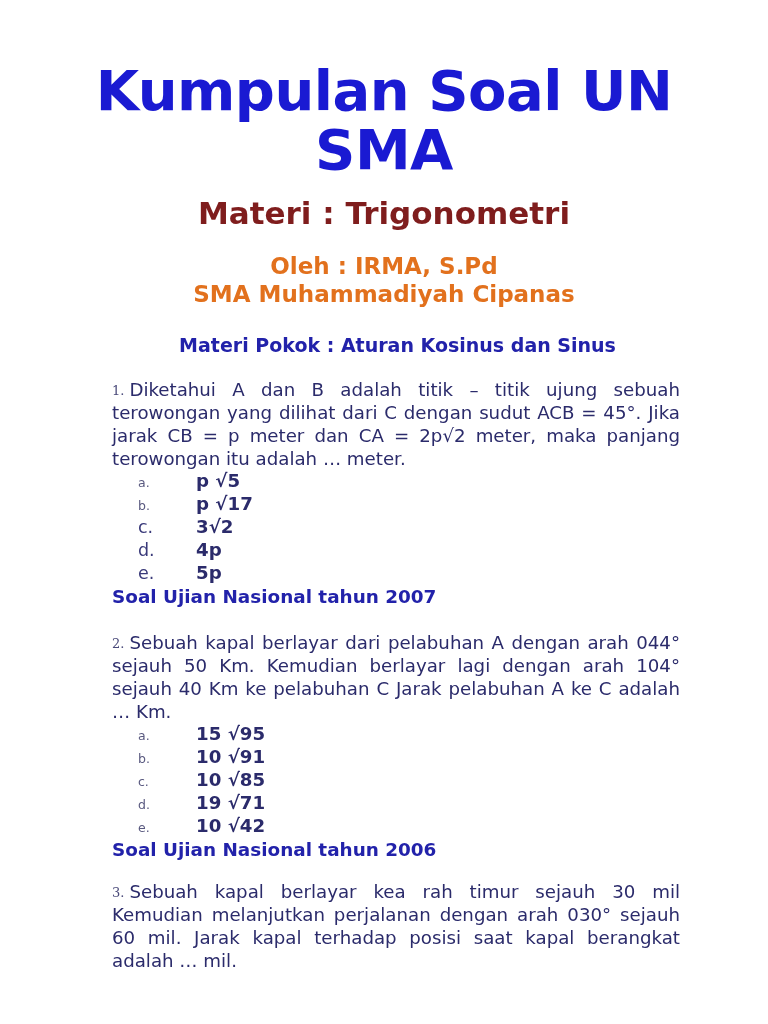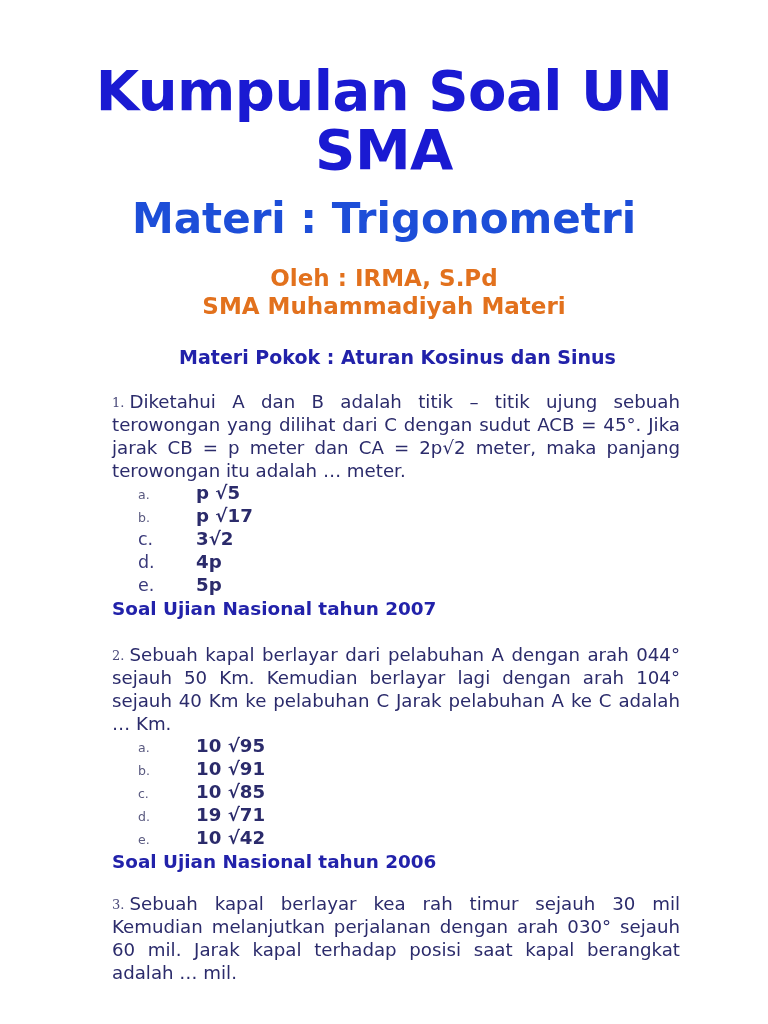--- a/index.html
+++ b/index.html
@@ -31,23 +31,23 @@
     line-height: 1.05;
     color: #1a1ad2;
     letter-spacing: -0.5px;
     margin: 0;
     padding-top: 62px;
   }
   .subtitle {
     text-align: center;
     font-family: "DejaVu Sans", sans-serif;
     font-weight: bold;
-    font-size: 42px;
+    font-size: 31px;
     line-height: 1.1;
-    color: #1d4ed8;
+    color: #7f1d1d;
     margin: 0;
     padding-top: 16px;
   }
 
   
   .author-block {
     text-align: center;
     padding-top: 22px;
   }
   .author-line {
@@ -173,21 +173,21 @@
 
   <h1 class="title">
     <span>Kumpulan Soal UN</span><br>
     <span>SMA</span>
   </h1>
 
   <h2 class="subtitle">Materi : Trigonometri</h2>
 
   <div class="author-block">
     <p class="author-line">Oleh : IRMA, S.Pd</p>
-    <p class="author-line">SMA Muhammadiyah Materi</p>
+    <p class="author-line">SMA Muhammadiyah Cipanas</p>
   </div>
 
 
   <h3 class="section-heading">Materi Pokok : Aturan Kosinus dan Sinus</h3>
 
   <div class="content">
 
     <div class="question">
       <p class="q-body">
         <span class="q-num">1.</span><span>Diketahui A dan B adalah titik – titik ujung sebuah terowongan yang dilihat dari C dengan sudut ACB = 45°. Jika jarak CB = p meter dan CA = 2p√2 meter, maka panjang terowongan itu adalah … meter.</span>
@@ -219,21 +219,21 @@
 
     <div class="gap"></div>
 
     <div class="question">
       <p class="q-body">
         <span class="q-num">2.</span><span>Sebuah kapal berlayar dari pelabuhan A dengan arah 044° sejauh 50 Km. Kemudian berlayar lagi dengan arah 104° sejauh 40 Km ke pelabuhan C Jarak pelabuhan A ke C adalah … Km.</span>
       </p>
       <ul class="options">
         <li class="option-row">
           <span class="opt-label sm">a.</span>
-          <span class="opt-value">10 √95</span>
+          <span class="opt-value">15 √95</span>
         </li>
         <li class="option-row">
           <span class="opt-label sm">b.</span>
           <span class="opt-value">10 √91</span>
         </li>
         <li class="option-row">
           <span class="opt-label sm">c.</span>
           <span class="opt-value">10 √85</span>
         </li>
         <li class="option-row">

